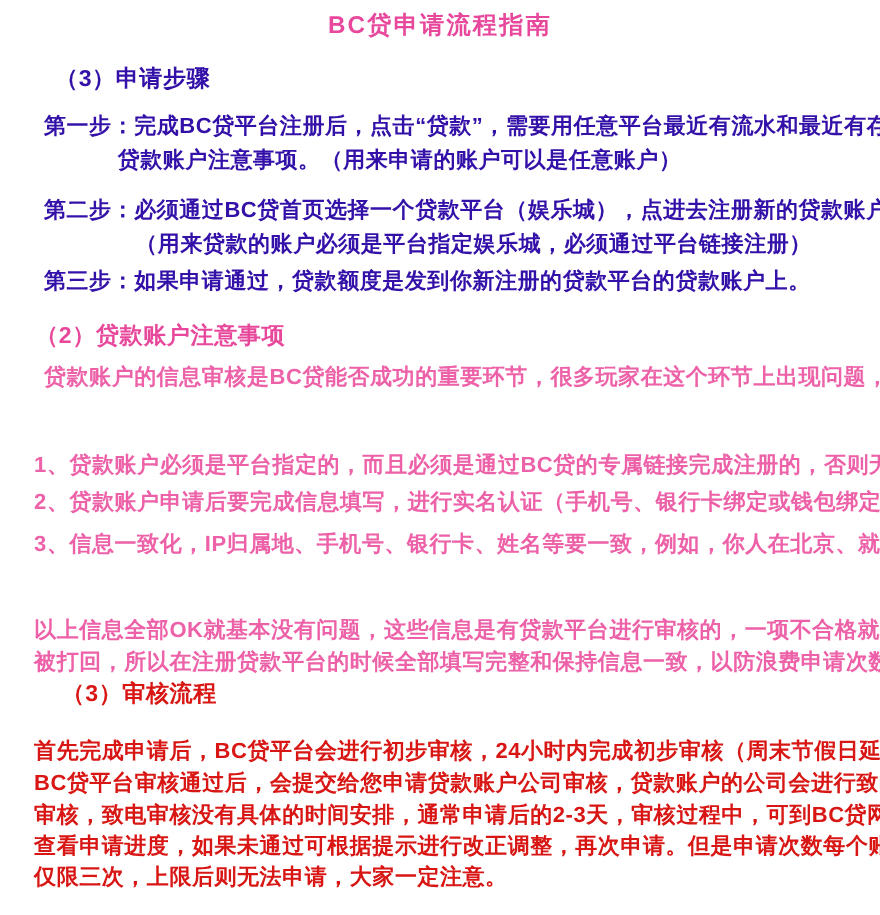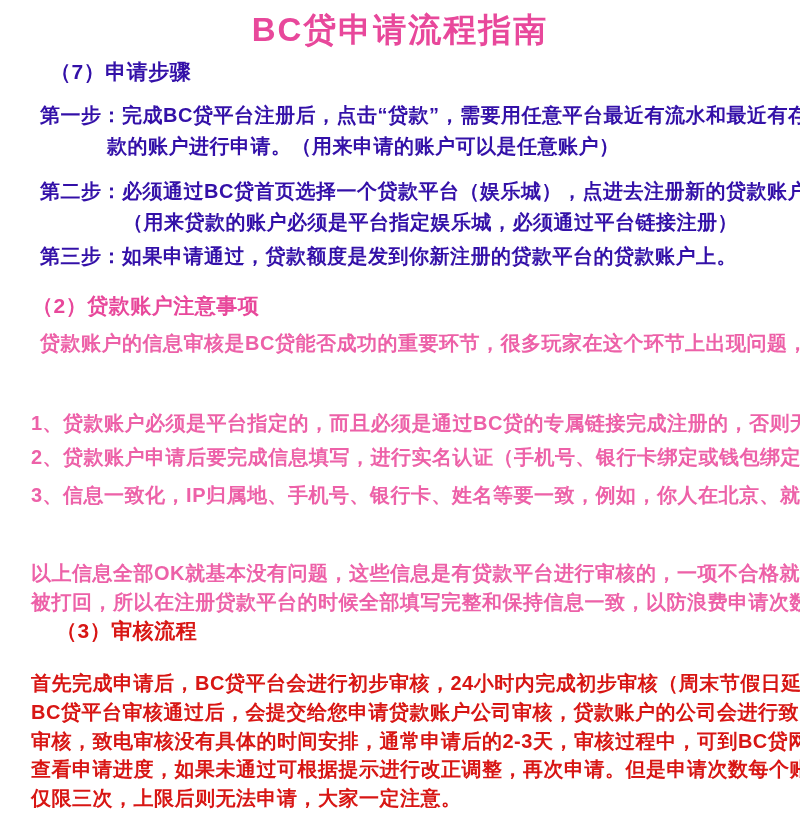--- a/index.html
+++ b/index.html
@@ -15,41 +15,41 @@
     position: absolute;
     font-size: 20px;
     line-height: 24px;
     white-space: nowrap;
     letter-spacing: 0.5px;
   }
   .title {
     position: absolute;
     left: 0; top: 8px; width: 800px;
     text-align: center;
-    font-size: 33px;
+    font-size: 22px;
     letter-spacing: 2px;
     color: #e8489b;
   }
   .heading { font-size: 21px; }
   .blue { color: #3310a8; }
   .pink { color: #ed61a8; }
   .title-pink { color: #e8489b; }
   .red { color: #d81614; }
 </style>
 </head>
 <body>
 
 <div class="page">
 
   <div class="title">BC贷申请流程指南</div>
 
-  <div class="ln heading blue" style="left:50px; top:60px">（7）申请步骤</div>
+  <div class="ln heading blue" style="left:50px; top:60px">（3）申请步骤</div>
 
   <div class="ln blue" style="left:40px; top:103px">第一步：完成BC贷平台注册后，点击“贷款”，需要用任意平台最近有流水和最近有存</div>
-  <div class="ln blue" style="left:107px; top:134px">款的账户进行申请。（用来申请的账户可以是任意账户）</div>
+  <div class="ln blue" style="left:107px; top:134px">贷款账户注意事项。（用来申请的账户可以是任意账户）</div>
 
   <div class="ln blue" style="left:40px; top:179px">第二步：必须通过BC贷首页选择一个贷款平台（娱乐城），点进去注册新的贷款账户。</div>
   <div class="ln blue" style="left:123px; top:210px">（用来贷款的账户必须是平台指定娱乐城，必须通过平台链接注册）</div>
 
   <div class="ln blue" style="left:40px; top:244px">第三步：如果申请通过，贷款额度是发到你新注册的贷款平台的贷款账户上。</div>
 
   <div class="ln heading title-pink" style="left:32px; top:294px">（2）贷款账户注意事项</div>
 
   <div class="ln pink" style="left:40px; top:331px">贷款账户的信息审核是BC贷能否成功的重要环节，很多玩家在这个环节上出现问题，所</div>
 

